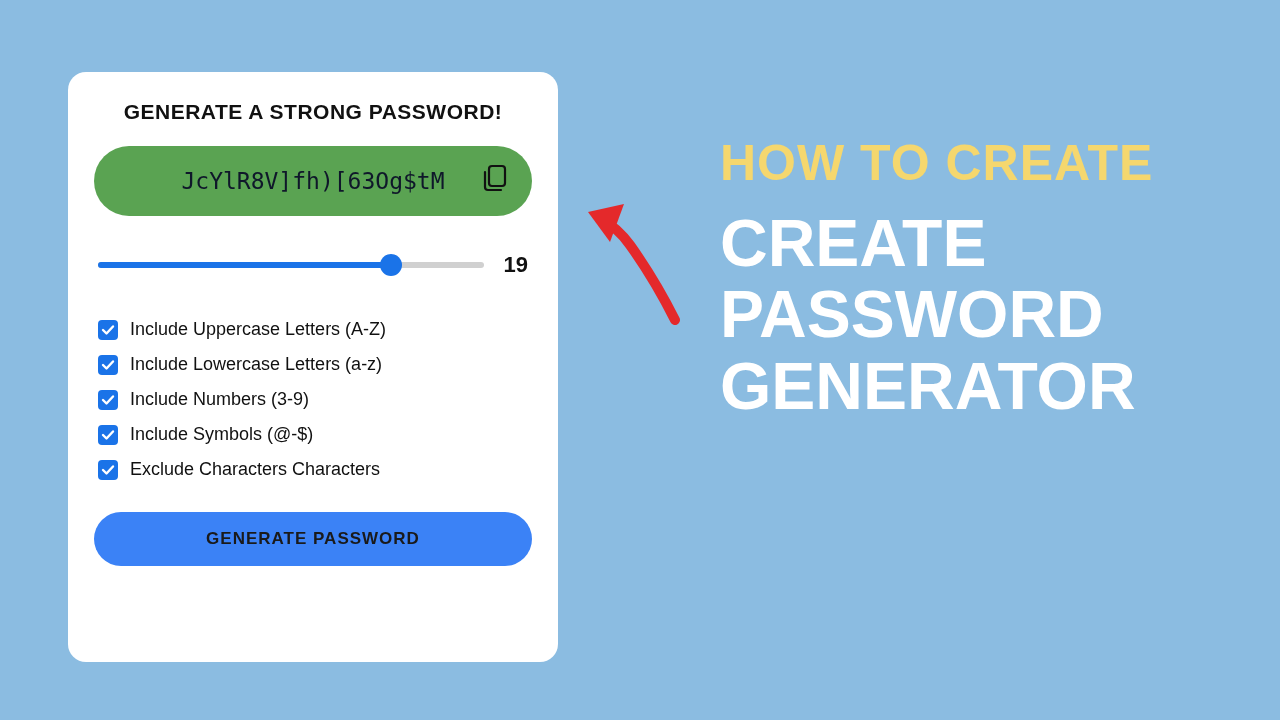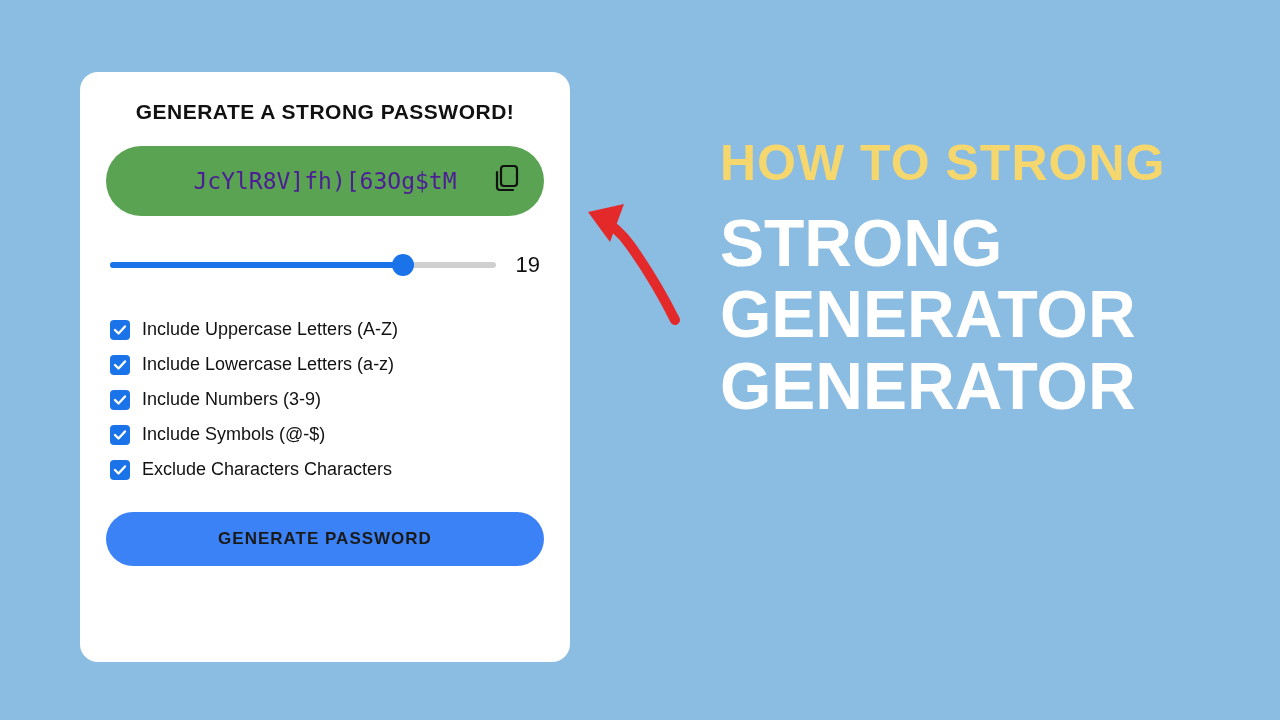--- a/index.html
+++ b/index.html
@@ -3,38 +3,38 @@
 <meta charset="utf-8">
 <style>
 * { margin: 0; padding: 0; box-sizing: border-box; }
 body {
   width: 1280px; height: 720px;
   background: #8bbce1;
   font-family: 'Segoe UI', Arial, sans-serif;
   position: relative; overflow: hidden;
 }
 .card {
-  position: absolute; left: 80px; top: 72px;
+  position: absolute; left: 68px; top: 72px;
   width: 490px; height: 590px;
   background: #fff; border-radius: 18px;
   padding: 28px 26px 26px 26px;
 }
 .card-title {
   text-align: center; font-weight: 800;
   font-size: 21px; letter-spacing: 0.5px;
   color: #111; margin-bottom: 22px;
 }
 .password-pill {
   background: #5aa352; border-radius: 38px;
   height: 70px; display: flex; align-items: center;
   justify-content: center; position: relative;
   margin-bottom: 36px;
 }
 .password-text {
-  color: #4c1d95; font-size: 23px; font-weight: 500;
+  color: #0f172a; font-size: 23px; font-weight: 500;
   font-family: 'Segoe UI', monospace;
 }
 .copy-icon {
   position: absolute; right: 24px; top: 50%;
   transform: translateY(-50%); cursor: pointer;
 }
 .slider-row {
   display: flex; align-items: center; gap: 20px;
   margin-bottom: 36px; padding: 0 4px;
 }
@@ -46,21 +46,21 @@
 .slider-fill {
   position: absolute; left: 0; top: 0; height: 100%;
   width: 76%; background: #1a73e8; border-radius: 4px;
 }
 .slider-thumb {
   position: absolute; left: 76%; top: 50%;
   transform: translate(-50%, -50%);
   width: 22px; height: 22px; background: #1a73e8;
   border-radius: 50%; cursor: pointer;
 }
-.slider-value { font-size: 22px; color: #111; font-weight: 400; }
+.slider-value { font-size: 22px; color: #111; font-weight: 700; }
 .options { display: flex; flex-direction: column; gap: 14px; margin-bottom: 32px; padding: 0 4px; margin-top: 41px; }
 .option-row { display: flex; align-items: center; gap: 12px; }
 .checkbox {
   width: 20px; height: 20px; background: #1a73e8;
   border-radius: 4px; display: flex; align-items: center;
   justify-content: center; cursor: pointer; flex-shrink: 0;
 }
 .checkbox svg { display: block; }
 .option-label { font-size: 18px; color: #111; }
 .generate-btn {
@@ -166,15 +166,15 @@
 
   <button class="generate-btn">GENERATE PASSWORD</button>
 </div>
 
 <svg class="arrow" viewBox="0 0 120 140">
   <path d="M 95 130 Q 75 90 50 55 Q 38 38 20 28" stroke="#e4292b" stroke-width="10" fill="none" stroke-linecap="round"></path>
   <path d="M 8 22 L 44 14 L 30 52 Z" fill="#e4292b"></path>
 </svg>
 
 <div class="headline">
-  <div class="line1">HOW TO STRONG</div>
-  <div class="line2">STRONG GENERATOR GENERATOR</div>
+  <div class="line1">HOW TO CREATE</div>
+  <div class="line2">CREATE PASSWORD GENERATOR</div>
 </div>
 
 </body></html>

